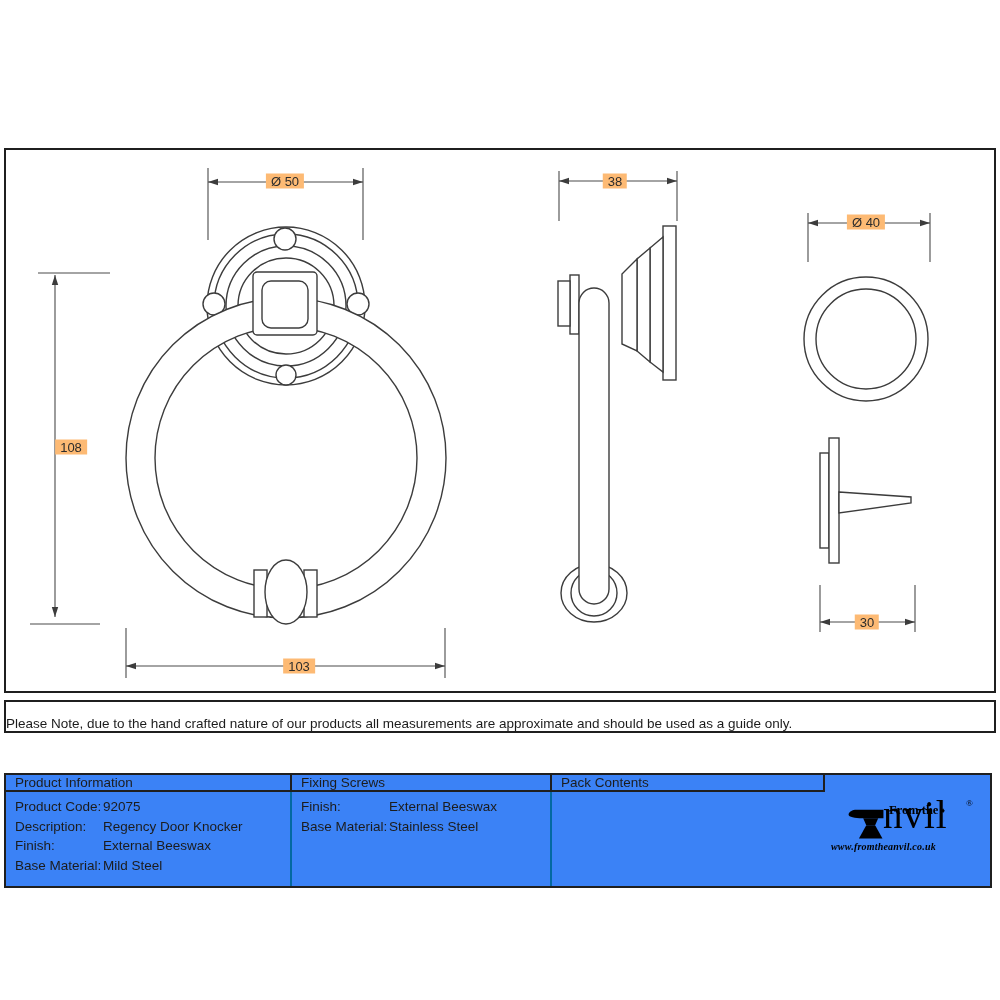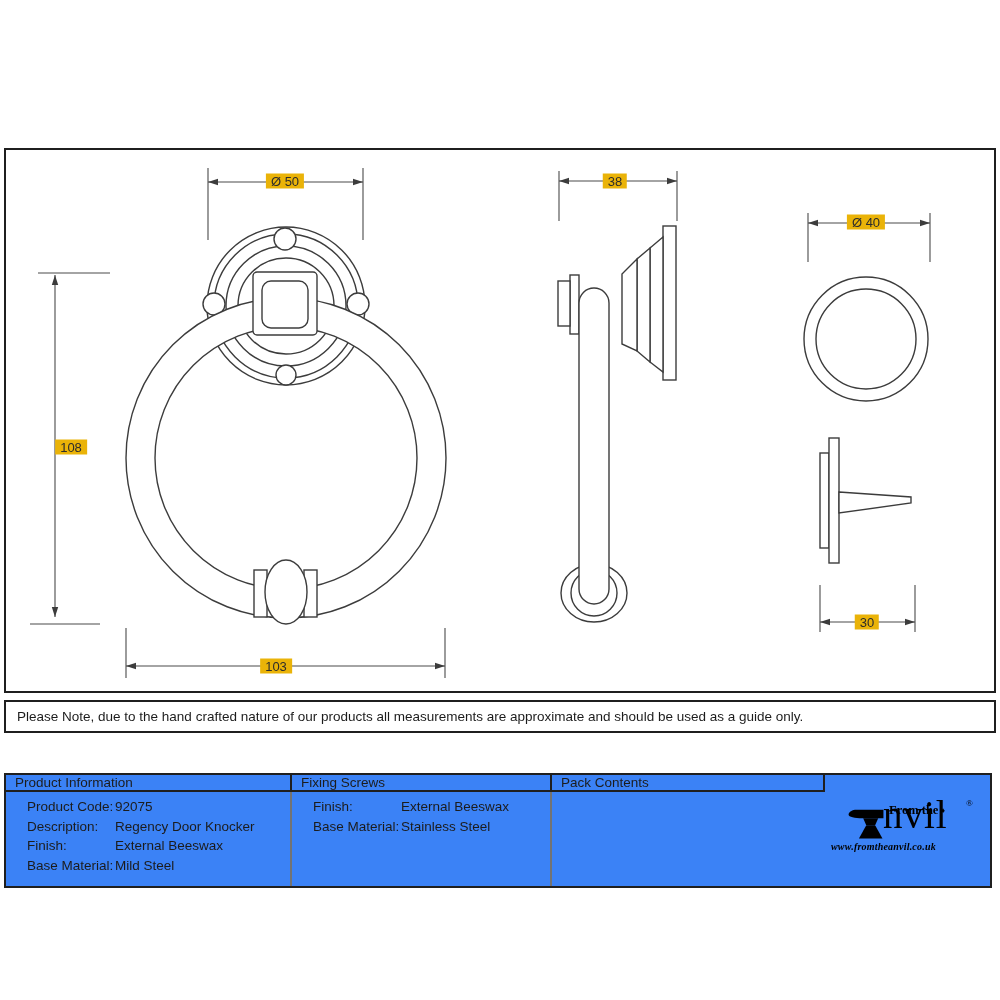--- a/index.html
+++ b/index.html
@@ -2,29 +2,29 @@
 <html><head>
 <meta charset="utf-8">
 <style>
   html,body{margin:0;padding:0;background:#fff;width:1000px;height:1000px;overflow:hidden;}
   .page{position:relative;width:1000px;height:1000px;background:#fff;
         font-family:"Liberation Sans","DejaVu Sans",sans-serif;color:#1c1c1c;}
   .drawing-box{position:absolute;left:4px;top:148px;width:992px;height:545px;
         border:2px solid #1f1f1f;box-sizing:border-box;background:#fff;}
   .drawing-svg{position:absolute;left:0;top:0;width:1000px;height:1000px;pointer-events:none;z-index:1;}
   .dim-label{position:absolute;z-index:2;transform:translate(-50%,-50%);
-        background:#eab308;padding:0 5px;font-size:13px;color:#2c2c2c;white-space:nowrap;}
+        background:#fdba74;padding:0 5px;font-size:13px;color:#2c2c2c;white-space:nowrap;}
   .note-box{position:absolute;left:4px;top:700px;width:992px;height:33px;border:2px solid #1f1f1f;
-        box-sizing:border-box;display:flex;align-items:center;padding-left:11px;font-size:13.5px;background:#fff;}
+        box-sizing:border-box;display:flex;align-items:flex-end;font-size:13.5px;background:#fff;}
   .spec-table{position:absolute;left:4px;top:773px;width:988px;height:115px;border:2px solid #1f1f1f;
         box-sizing:border-box;background:#3b82f6;display:grid;
         grid-template-columns:286px 260px 273px 1fr;grid-template-rows:17px 1fr;}
   .th{box-sizing:border-box;border-right:2px solid #1f1f1f;border-bottom:2px solid #1f1f1f;
         display:flex;align-items:center;padding-left:9px;font-size:13.5px;}
-  .td{box-sizing:border-box;border-right:2px solid #737373;padding:5px 4px 0 21px;font-size:13.5px;line-height:19.5px;}
+  .td{box-sizing:border-box;border-right:2px solid #0369a1;padding:5px 4px 0 9px;font-size:13.5px;line-height:19.5px;}
   .kv{display:flex;}
   .kv .k{width:88px;flex:0 0 88px;}
   .logo-cell{grid-column:4;grid-row:1/3;position:relative;box-sizing:border-box;}
   .logo-wrap{position:absolute;left:22px;top:28px;width:136px;height:62px;
         font-family:"Liberation Serif","DejaVu Serif",serif;color:#000;}
   .logo-anvil{position:absolute;left:0;top:4px;}
   .logo-prefix{position:absolute;left:42px;top:0;font-size:12.5px;font-weight:bold;}
   .logo-diamond{position:absolute;left:94px;top:3px;font-size:8px;}
   .logo-name{position:absolute;left:36px;top:-9px;font-size:39px;line-height:42px;letter-spacing:1px;}
   .logo-reg{position:absolute;left:119px;top:-5px;font-size:9px;}
@@ -138,21 +138,21 @@
       <line x1="820" y1="585" x2="820" y2="632"></line>
       <line x1="915" y1="585" x2="915" y2="632"></line>
       <line x1="820" y1="622" x2="915" y2="622"></line>
       <polygon class="arr" points="820,622 830,618.8 830,625.2"></polygon>
       <polygon class="arr" points="915,622 905,618.8 905,625.2"></polygon>
     </g>
   </svg>
 
   <span class="dim-label" style="left:285px;top:181px;">Ø 50</span>
   <span class="dim-label" style="left:71px;top:447px;">108</span>
-  <span class="dim-label" style="left:276px;top:666px;">103</span>
+  <span class="dim-label" style="left:299px;top:666px;">103</span>
   <span class="dim-label" style="left:615px;top:181px;">38</span>
   <span class="dim-label" style="left:866px;top:222px;">Ø 40</span>
   <span class="dim-label" style="left:867px;top:622px;">30</span>
 
   <div class="note-box">
     <span>Please Note, due to the hand crafted nature of our products all measurements are approximate and should be used as a guide only.</span>
   </div>
 
   <div class="spec-table">
     <div class="th">Product Information</div>

